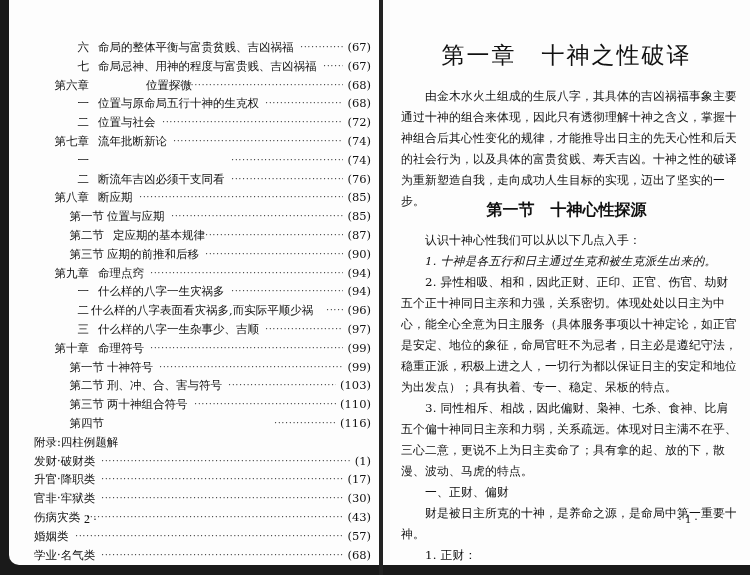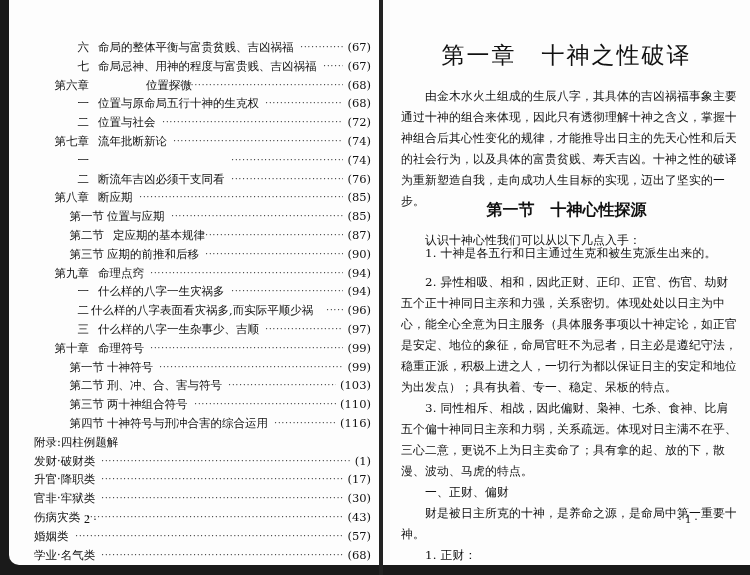--- a/index.html
+++ b/index.html
@@ -159,21 +159,20 @@
         <span class="toc-page">(103)</span>
       </div>
       <div class="toc-row" style="top: 395.2px;">
         <span class="toc-num" style="right: 275px;">第三节</span>
         <span class="toc-title" style="left: 98px;">两十神组合符号</span>
         <span class="toc-dots" style="left: 185px; width: 142px;">························································································································</span>
         <span class="toc-page">(110)</span>
       </div>
       <div class="toc-row" style="top: 414px;">
         <span class="toc-num" style="right: 275px;">第四节</span>
-        <span class="toc-title" style="left: 98px;">十神符号与刑冲合害的综合运用</span>
         <span class="toc-dots" style="left: 265px; width: 62px;">························································································································</span>
         <span class="toc-page">(116)</span>
       </div>
       <div class="toc-row" style="top: 432.8px;">
         <span class="toc-title" style="left: 25px;">附录:四柱例题解</span>
       </div>
       <div class="toc-row" style="top: 451.6px;">
         <span class="toc-title" style="left: 25px;">发财·破财类</span>
         <span class="toc-dots" style="left: 92px; width: 250px;">························································································································</span>
         <span class="toc-page">(1)</span>
@@ -218,21 +217,21 @@
       <div class="para-line" style="top: 86px;">　　由金木水火土组成的生辰八字，其具体的吉凶祸福事象主要</div>
       <div class="para-line" style="top: 107px;">通过十神的组合来体现，因此只有透彻理解十神之含义，掌握十</div>
       <div class="para-line" style="top: 128px;">神组合后其心性变化的规律，才能推导出日主的先天心性和后天</div>
       <div class="para-line" style="top: 149px;">的社会行为，以及具体的富贵贫贱、寿夭吉凶。十神之性的破译</div>
       <div class="para-line" style="top: 170px;">为重新塑造自我，走向成功人生目标的实现，迈出了坚实的一</div>
       <div class="para-line" style="top: 191px;">步。</div>
     </div>
   <div class="section-title">第一节　十神心性探源</div>
   <div id="body-container">
       <div class="para-line" style="top: 230px;">　　认识十神心性我们可以从以下几点入手：</div>
-      <div class="para-line" style="top: 243px;">　　1. 十神是各五行和日主通过生克和被生克派生出来的。</div>
+      <div class="para-line" style="top: 251px; font-style: italic;">　　1. 十神是各五行和日主通过生克和被生克派生出来的。</div>
       <div class="para-line" style="top: 272px;">　　2. 异性相吸、相和，因此正财、正印、正官、伤官、劫财</div>
       <div class="para-line" style="top: 293px;">五个正十神同日主亲和力强，关系密切。体现处处以日主为中</div>
       <div class="para-line" style="top: 314px;">心，能全心全意为日主服务（具体服务事项以十神定论，如正官</div>
       <div class="para-line" style="top: 335px;">是安定、地位的象征，命局官旺不为忌者，日主必是遵纪守法，</div>
       <div class="para-line" style="top: 356px;">稳重正派，积极上进之人，一切行为都以保证日主的安定和地位</div>
       <div class="para-line" style="top: 377px;">为出发点）；具有执着、专一、稳定、呆板的特点。</div>
       <div class="para-line" style="top: 398px;">　　3. 同性相斥、相战，因此偏财、枭神、七杀、食神、比肩</div>
       <div class="para-line" style="top: 419px;">五个偏十神同日主亲和力弱，关系疏远。体现对日主满不在乎、</div>
       <div class="para-line" style="top: 440px;">三心二意，更说不上为日主卖命了；具有拿的起、放的下，散</div>
       <div class="para-line" style="top: 461px;">漫、波动、马虎的特点。</div>

